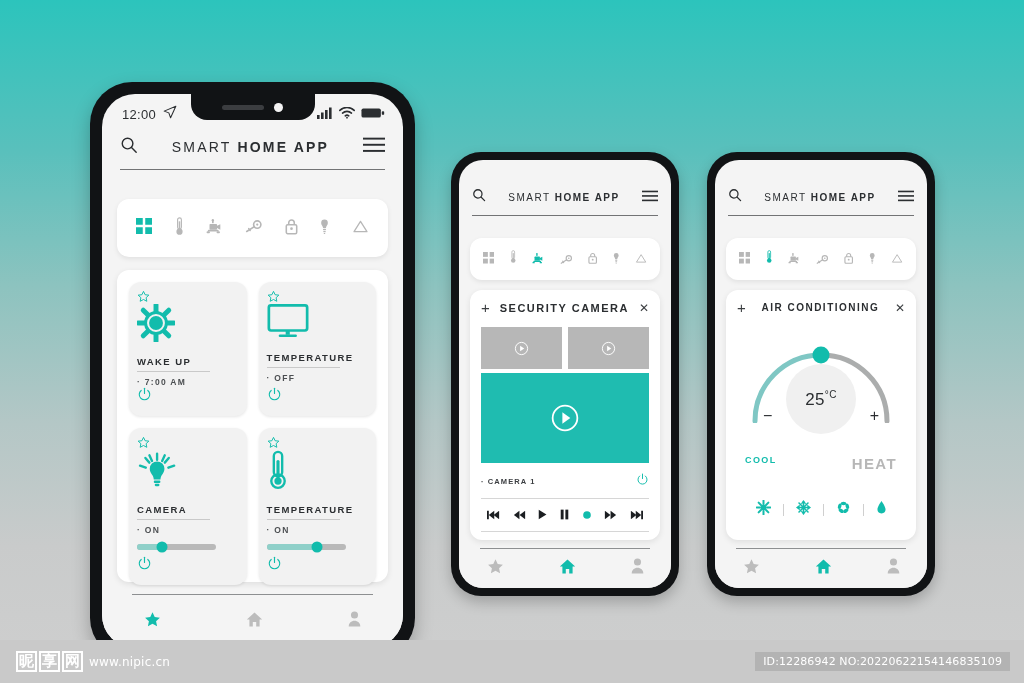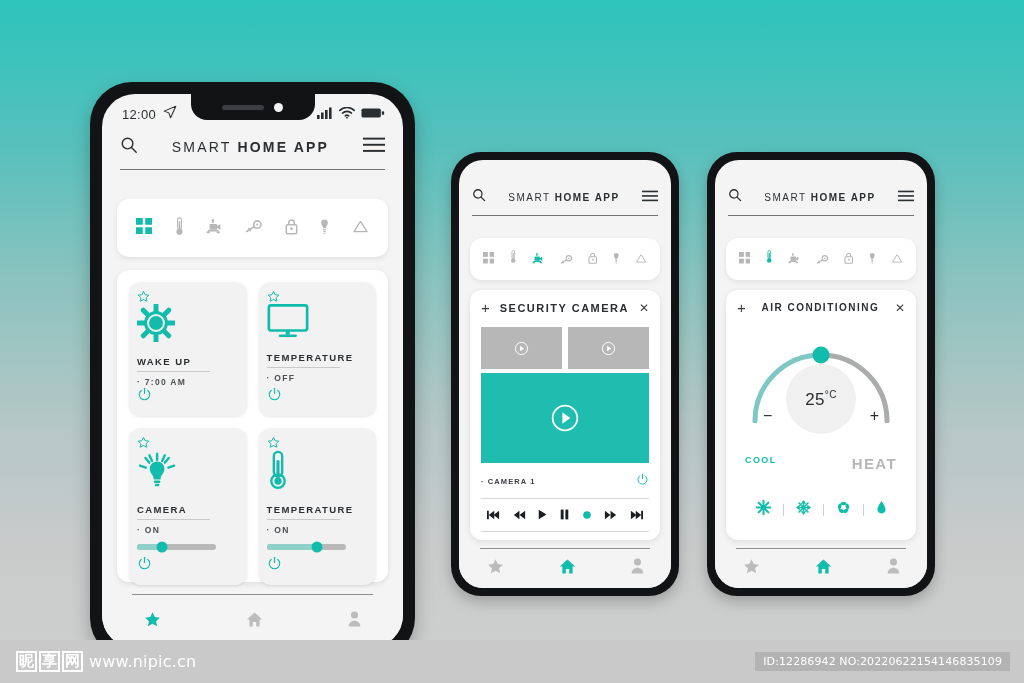--- a/index.html
+++ b/index.html
@@ -108,21 +108,21 @@
   .ac-modes { display:flex; align-items:center; justify-content:center; gap:0; }
   .ac-modes .divider { width:1px; height:12px; background:#cfcfcf; margin:0 12px; }
 
   
   #footer { position:absolute; left:0; bottom:0; width:1024px; height:43px; background:#c9c9c9;
             display:flex; align-items:center; }
   .wm-logo { display:flex; align-items:center; gap:6px; margin-left:16px; }
   .wm-cn { display:flex; gap:2px; }
   .wm-cn span { display:inline-block; border:2px solid #fff; color:#fff; font-size:15px; line-height:17px;
                 width:21px; text-align:center; font-family:"DejaVu Sans", sans-serif; font-weight:700; }
-  .wm-url { color:#fff; font-size:16px; font-family:"DejaVu Sans", sans-serif; letter-spacing:.2px; }
+  .wm-url { color:#fff; font-size:12px; font-family:"DejaVu Sans", sans-serif; letter-spacing:.2px; }
   .wm-id { margin-left:auto; margin-right:14px; background:#b3b3b3; color:#fff; font-size:11px;
            padding:3px 8px; font-family:"DejaVu Sans", sans-serif; letter-spacing:.1px; }
 </style>
 </head>
 <body>
 
 <div id="stage">
 
   <div class="phone" id="phone1">
     <div class="phone-screen">

